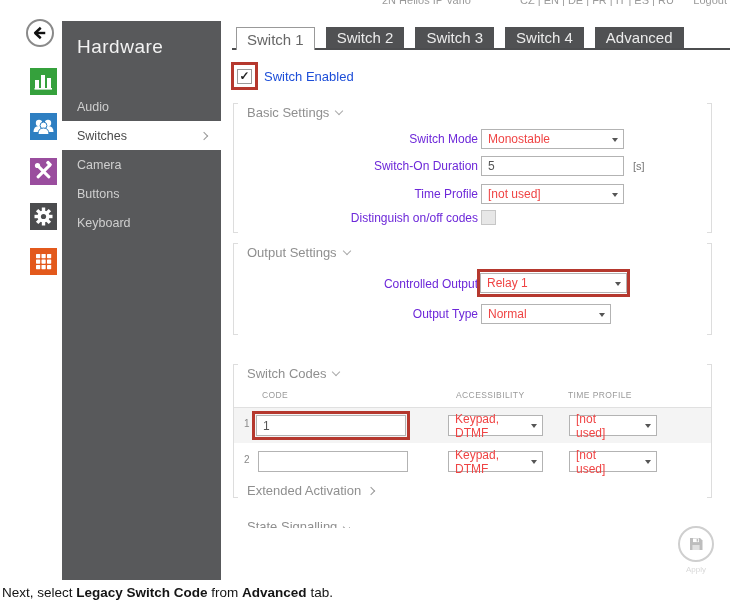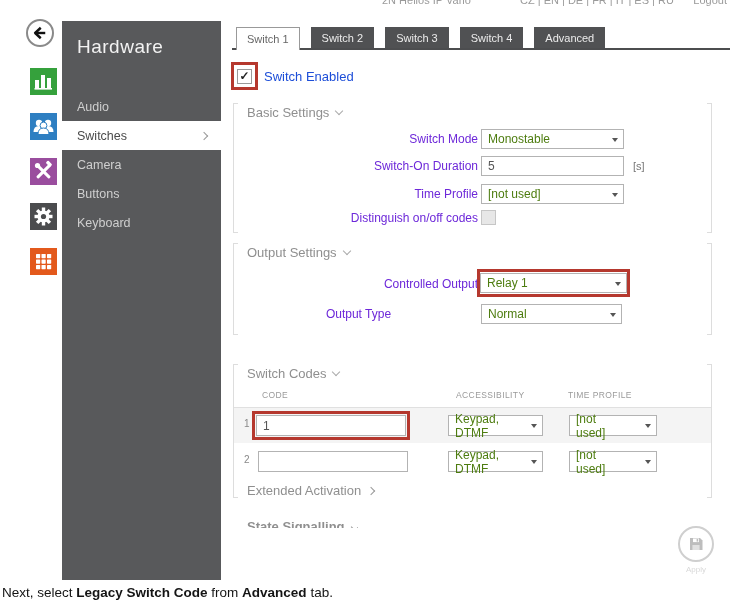--- a/index.html
+++ b/index.html
@@ -22,42 +22,42 @@
   .panel-title { margin:15px 0 0 15px; font-size:19px; color:#f2f2f2; font-weight:400; letter-spacing:0.5px; }
   .menu { position:absolute; top:71px; left:0; right:0; }
   .menu-item { height:29px; display:flex; align-items:center; padding-left:15px; font-size:12.5px; color:#cfcfcf; position:relative; cursor:default; }
   .menu-item.sel { background:#fff; color:#4a4a4a; }
   .chev { display:inline-block; width:6px; height:6px; border-right:1.5px solid #999; border-bottom:1.5px solid #999; }
   .chev.right { transform:rotate(-45deg); }
   .chev.down { transform:rotate(45deg); }
   .menu-item .chev { position:absolute; right:14px; }
   
   .tabs { position:absolute; left:236px; top:27px; display:flex; gap:11px; z-index:2; }
-  .tab { height:21px; padding:0 10px; display:flex; align-items:center; font-size:11px;
+  .tab { height:21px; padding:0 10px; display:flex; align-items:center; font-size:15px;
     background:#505153; color:#ececec; border:1px solid #505153; }
   .tab.active { background:#fff; color:#666; border:1px solid #999; border-bottom:none; height:23px; }
   .tabline { position:absolute; left:232px; right:0; top:48px; height:2px; background:#4c4d4f; z-index:1; }
   
   .hlbox { border:3px solid #b5382e; display:flex; align-items:center; justify-content:center; }
   .se-box { position:absolute; left:231px; top:62px; width:27px; height:28px; }
   .cb { width:15px; height:15px; background:#fff; border:1px solid #9a9a9a; display:flex; align-items:center; justify-content:center;
     font-size:12px; font-weight:bold; color:#222; line-height:1; }
   .cb.off { background:#e7e7e7; border-color:#c6c6c6; }
   .se-label { position:absolute; left:264px; top:69px; font-size:13px; color:#1d4ed8; }
   
   .section { position:absolute; left:233px; width:479px; }
   .br-l, .br-r { position:absolute; top:0; bottom:0; width:5px; pointer-events:none; }
   .br-l { left:0; border-left:1px solid #ddd; border-top:1px solid #ddd; border-bottom:1px solid #ddd; }
   .br-r { right:0; border-right:1px solid #ddd; border-top:1px solid #ddd; border-bottom:1px solid #ddd; }
   .sec-title { position:absolute; left:14px; top:2px; font-size:13px; color:#8f8f8f; display:flex; align-items:center; gap:7px; }
   .sec-title .chev { border-color:#aaa; margin-top:-3px; }
   .row-label { position:absolute; left:6px; width:239px; text-align:right; font-size:12px; color:#6d28d9; line-height:20px; }
   .ctl { position:absolute; height:20px; }
   .select { border:1px solid #b3b3b3; background:#fff; display:flex; align-items:center;
-    font-size:12px; color:#4d7c0f; padding:0 33px 0 6px; position:relative; width:100%; height:100%; }
+    font-size:12px; color:#ef4444; padding:0 33px 0 6px; position:relative; width:100%; height:100%; }
   .select .arr { position:absolute; right:5px; top:8px; width:0; height:0;
     border-left:3.5px solid transparent; border-right:3.5px solid transparent; border-top:4.5px solid #555; }
   input.txt { border:1px solid #b3b3b3; background:#fff; font-size:12px; color:#555;
     padding:0 6px; width:100%; height:100%; font-family:"Liberation Sans", sans-serif; outline:none; }
   .suffix { position:absolute; left:400px; font-size:11px; color:#777; line-height:20px; }
   
   .tbl-head { position:absolute; font-size:8.5px; color:#9a9a9a; letter-spacing:0.4px; }
   .code-row { position:absolute; left:1px; right:1px; height:36px; }
   .code-row.first { background:#f4f4f4; border-top:1px solid #e0e0e0; }
   .row-idx { position:absolute; left:10px; top:10px; font-size:10px; color:#888; }
@@ -227,22 +227,22 @@
   </div>
   <div class="row-label" style="top:31px;">Controlled Output</div>
   <div class="hlbox" style="position:absolute;left:244px;top:26px;width:153px;height:28px;">
     <div class="ctl" style="position:static;width:147px;border-radius:10px;">
       <div class="select">
           <span>Relay 1</span>
           <span class="arr"></span>
         </div>
     </div>
   </div>
-  <div class="row-label" style="top:61px;text-align:center;">Output Type</div>
-  <div class="ctl" style="left:248px;top:61px;width:141px;">
+  <div class="row-label" style="top:61px;">Output Type</div>
+  <div class="ctl" style="left:248px;top:61px;width:130px;">
     <div class="select">
         <span>Normal</span>
         <span class="arr"></span>
       </div>
   </div>
 </div>
 
 <div class="section" style="top:344px;height:134px;margin-top:20px;">
   <span class="br-l"></span>
   <span class="br-r"></span>
@@ -294,21 +294,21 @@
     </div>
   </div>
 </div>
 
 <div class="collapsed" style="top:483px;">
   <span>Extended Activation</span>
   <span class="chev right"></span>
 </div>
 
 <div class="clipped-wrap">
-  <div class="collapsed" style="position:static;font-weight:bold;">
+  <div class="collapsed" style="position:static;">
     <span>State Signalling</span>
     <span class="chev down"></span>
   </div>
 </div>
 
 <div class="applybtn">
   <svg width="16" height="16" viewBox="0 0 16 16">
     <path d="M2 2 h10 l2.5 2.5 V14 H2 z" fill="#bdbdbd"></path>
     <rect x="5" y="2.5" width="6" height="3.6" fill="#fff"></rect>
     <rect x="8.6" y="3" width="1.6" height="2.6" fill="#bdbdbd"></rect>

